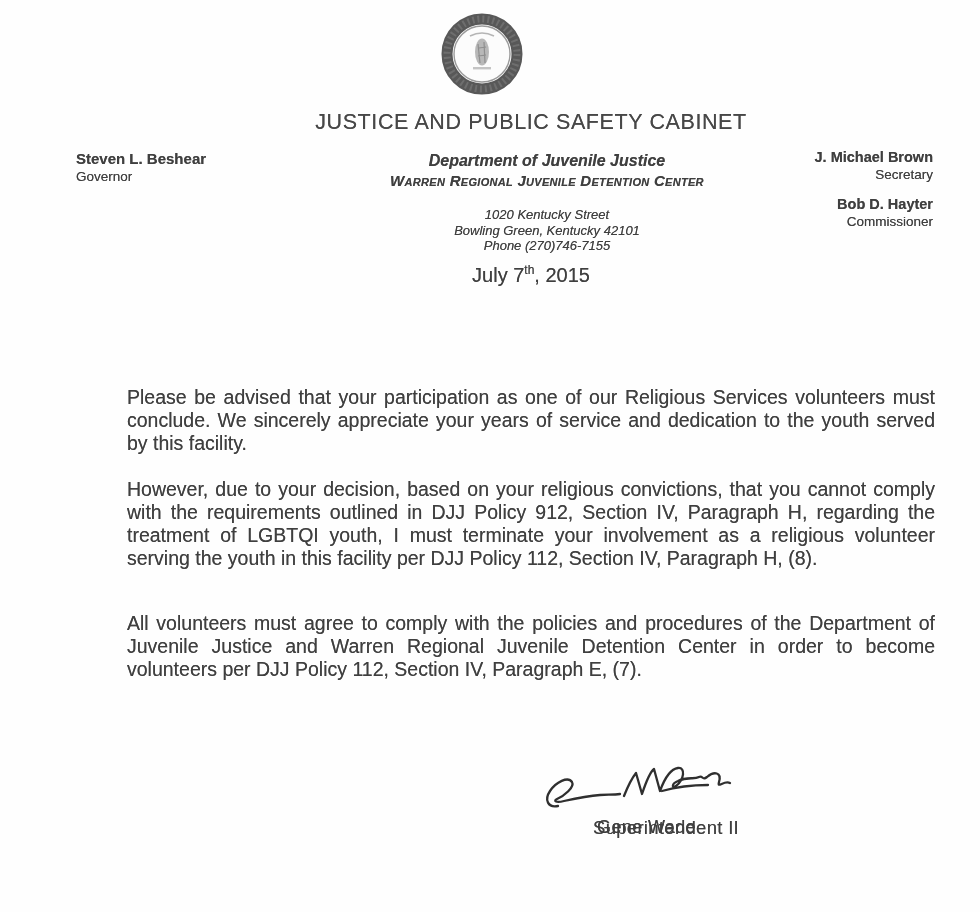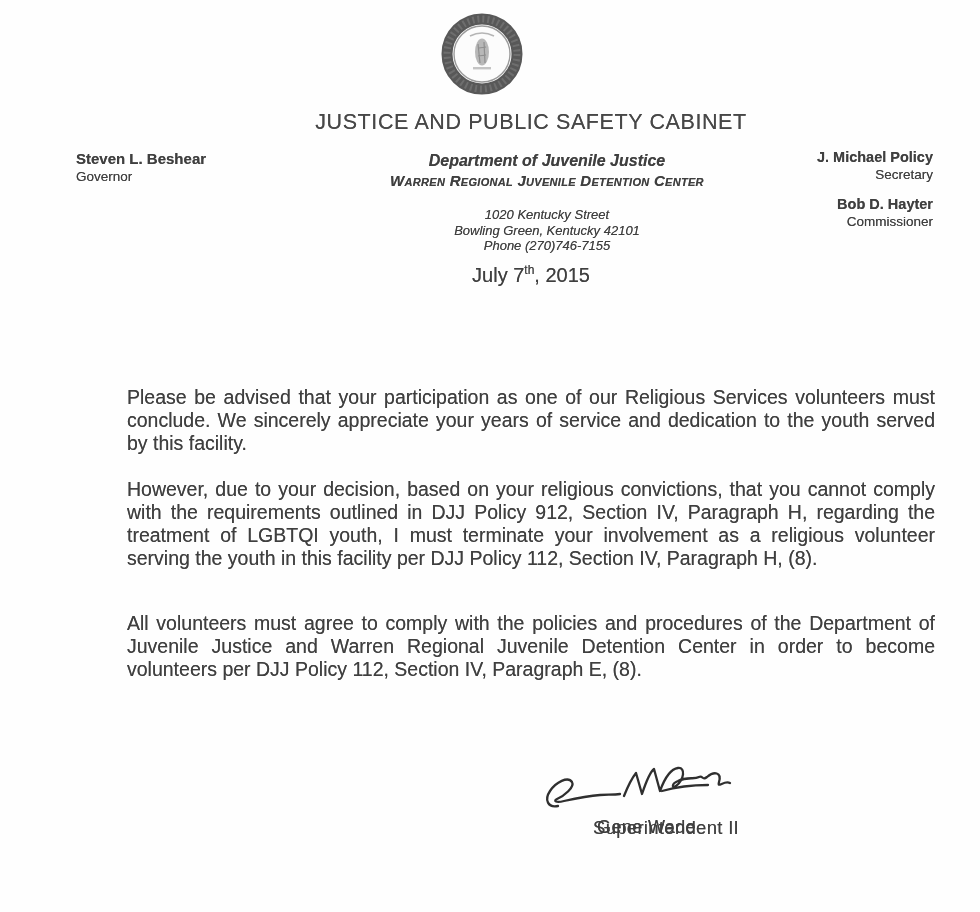--- a/index.html
+++ b/index.html
@@ -66,35 +66,35 @@
     <div class="facility">Warren Regional Juvenile Detention Center</div>
     <div class="addr">
       <div>1020 Kentucky Street</div>
       <div>Bowling Green, Kentucky 42101</div>
       <div>Phone (270)746-7155</div>
     </div>
   </div>
 
   <div class="hdr-right scan">
     <div class="official-block">
-      <div class="name">J. Michael Policy</div>
+      <div class="name">J. Michael Brown</div>
       <div>Secretary</div>
     </div>
     <div class="official-block">
       <div class="name">Bob D. Hayter</div>
       <div>Commissioner</div>
     </div>
   </div>
 
   <div class="date-line scan"><span>July 7</span><sup>th</sup><span>, 2015</span></div>
 
 
   <p class="para scan" id="p1">Please be advised that your participation as one of our Religious Services volunteers must conclude.  We sincerely appreciate your years of service and dedication to the youth served by this facility.</p>
   <p class="para scan" id="p2">However, due to your decision, based on your religious convictions, that you cannot comply with the requirements outlined in DJJ Policy 912, Section IV, Paragraph H, regarding the treatment of LGBTQI youth, I must terminate your involvement as a religious volunteer serving the youth in this facility per DJJ Policy 112, Section IV, Paragraph H, (8).</p>
-  <p class="para scan" id="p3">All volunteers must agree to comply with the policies and procedures of the Department of Juvenile Justice and Warren Regional Juvenile Detention Center in order to become volunteers per DJJ Policy 112, Section IV, Paragraph E, (8).</p>
+  <p class="para scan" id="p3">All volunteers must agree to comply with the policies and procedures of the Department of Juvenile Justice and Warren Regional Juvenile Detention Center in order to become volunteers per DJJ Policy 112, Section IV, Paragraph E, (7).</p>
 
   <span class="sig-img">
     <svg width="198" height="66" viewBox="0 0 198 66" xmlns="http://www.w3.org/2000/svg">
       <g fill="none" stroke="#2f2f2f" stroke-width="2.3" stroke-linecap="round" stroke-linejoin="round">
         <path d="M22 48 C 12 50, 8 42, 14 33 C 20 24, 32 18, 36 24 C 39 29, 28 38, 21 41 C 17 43, 20 45, 28 43 C 42 40, 52 38, 64 37 C 72 36.5, 78 37, 84 36"></path>
         <path d="M88 38 C 92 28, 96 20, 100 15 L 106 36 C 110 24, 114 14, 118 11 L 124 33 C 128 22, 134 11, 142 10 C 150 9, 148 22, 140 28 C 136 31, 135 26, 142 23 C 152 18, 158 22, 163 19 C 167 17, 166 23, 171 19 C 178 13, 186 14, 183 24 C 181 31, 188 22, 194 25"></path>
         <path d="M126 33 C 140 29, 158 27, 172 27"></path>
       </g>
     </svg>
   </span>

